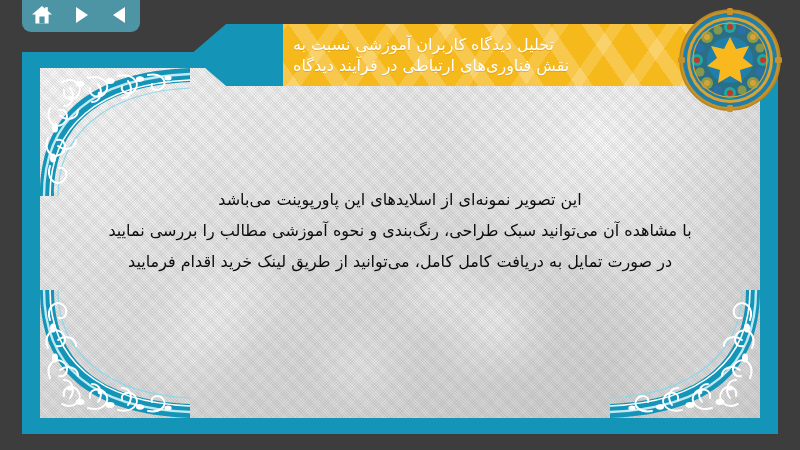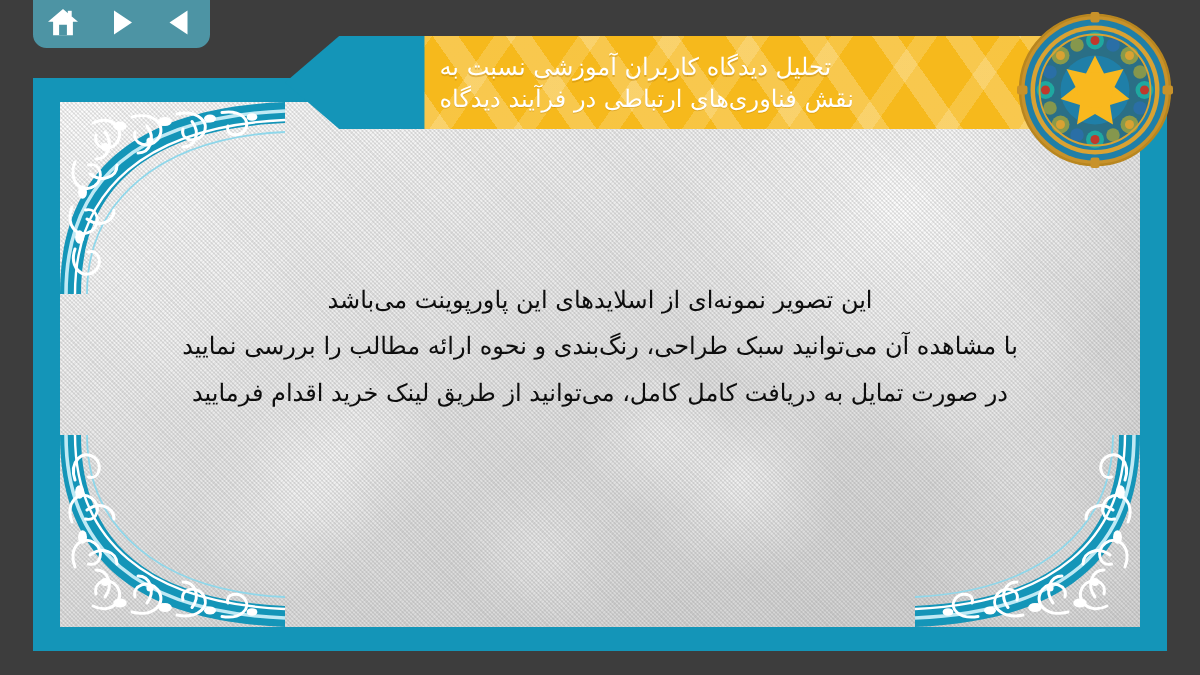--- a/index.html
+++ b/index.html
@@ -306,21 +306,21 @@
           <ellipse cx="15" cy="60" rx="3" ry="4.5"></ellipse>
           <ellipse cx="13" cy="90" rx="3" ry="4.5"></ellipse>
           <circle cx="30" cy="30" r="2.6"></circle>
           <circle cx="60" cy="26" r="2.4"></circle>
         </g>
       </svg>
     </div>
 
     <div id="body-text">
       <div class="body-line">این تصویر نمونه‌ای از اسلایدهای این پاورپوینت می‌باشد</div>
-      <div class="body-line">با مشاهده آن می‌توانید سبک طراحی، رنگ‌بندی و نحوه ارائه مطالب را بررسی نمایید</div>
+      <div class="body-line">با مشاهده آن می‌توانید سبک طراحی، رنگ‌بندی و نحوه آموزشی مطالب را بررسی نمایید</div>
       <div class="body-line">در صورت تمایل به دریافت کامل کامل، می‌توانید از طریق لینک خرید اقدام فرمایید</div>
     </div>
 
   </div>
 
   <div id="titlewrap">
     <div id="title-arrow"></div>
     <div id="title-band">
       <div class="title-line">تحلیل دیدگاه کاربران آموزشی نسبت به</div>
       <div class="title-line">نقش فناوری‌های ارتباطی در فرآیند دیدگاه</div>

